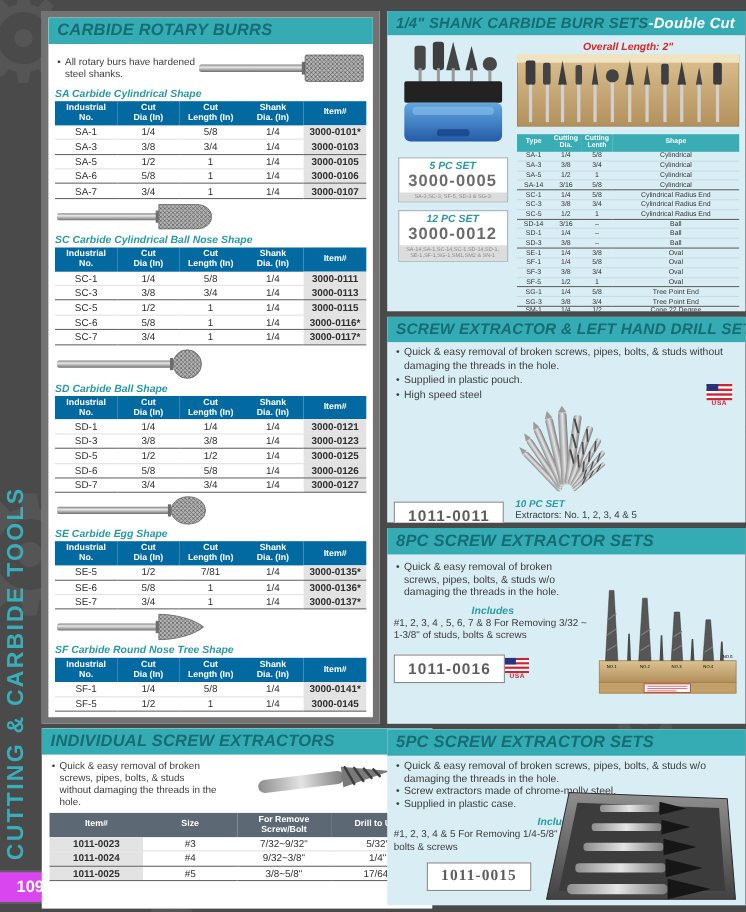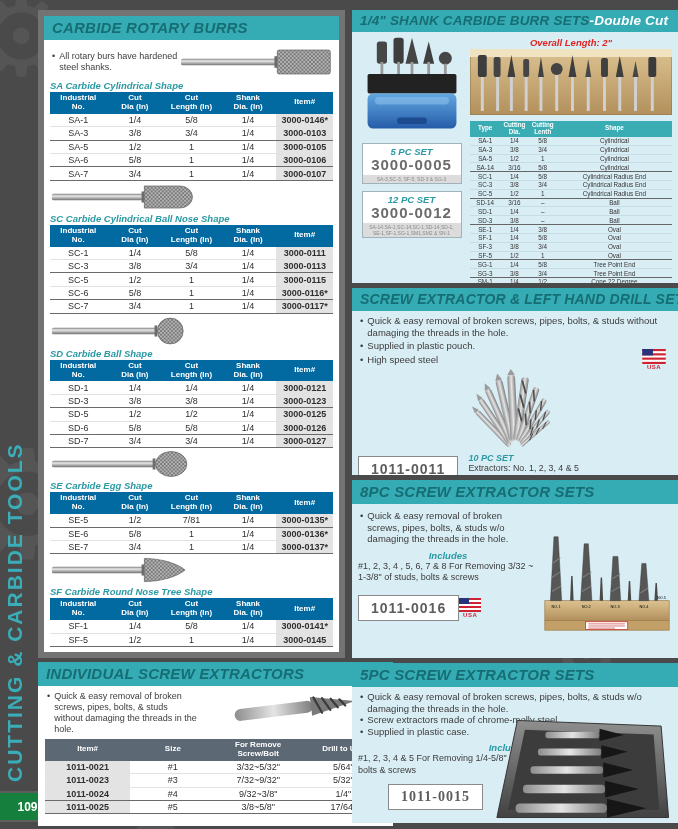--- a/index.html
+++ b/index.html
@@ -5,21 +5,21 @@
   * { margin:0; padding:0; box-sizing:border-box; }
   html,body { width:678px; height:829px; }
   body { font-family:"Liberation Sans", sans-serif; background:#4a4a4a; position:relative; overflow:hidden; }
   .sheet { position:absolute; inset:0; background:#4a4a4a; overflow:hidden; }
 
   
   .gear { position:absolute; color:rgba(190,190,190,0.10); pointer-events:none; line-height:1; }
 
   
   .side-label { position:absolute; left:3px; top:282px; height:500px; writing-mode:vertical-rl; transform:rotate(180deg); color:#3ab4be; font-size:21px; letter-spacing:2px; font-weight:bold; opacity:.95; }
-  .page-badge { position:absolute; left:0; top:791px; width:57px; height:31px; background:#15803d; border:2px solid #5e5e5e; border-left:none; border-radius:0 8px 8px 0; color:#fff; font-weight:bold; font-size:12px; display:flex; align-items:center; justify-content:center; }
+  .page-badge { position:absolute; left:0; top:791px; width:57px; height:31px; background:#d946ef; border:2px solid #5e5e5e; border-left:none; border-radius:0 8px 8px 0; color:#fff; font-weight:bold; font-size:15px; display:flex; align-items:center; justify-content:center; }
 
   .panel { position:absolute; background:#fff; overflow:hidden; }
   .sec-head { background:#35abb4; color:#176d74; font-weight:bold; font-style:italic; font-size:15px; letter-spacing:.2px; padding:3px 8px 4px; white-space:nowrap; }
   .sec-head .suffix { color:#ffffff; }
   .lightblue { background:#d9edf4; }
 
   
   #burrs-panel { left:38px; top:10px; width:307px; height:648px; border:6px solid #737373; }
   #burrs-panel .body { padding:3px 6px 0; }
   .intro-row { display:flex; align-items:center; margin:2px 0 0; }
@@ -169,21 +169,21 @@
 Dia. (In)</th>
               <th>Item#</th>
             </tr>
           </thead>
         <tbody>
             <tr>
               <td>SA-1</td>
               <td>1/4</td>
               <td>5/8</td>
               <td>1/4</td>
-              <td>3000-0146*</td>
+              <td>3000-0101*</td>
             </tr>
             <tr class="group-end">
               <td>SA-3</td>
               <td>3/8</td>
               <td>3/4</td>
               <td>1/4</td>
               <td>3000-0103</td>
             </tr>
             <tr>
               <td>SA-5</td>
@@ -456,26 +456,20 @@
         <thead>
             <tr>
               <th>Item#</th>
               <th>Size</th>
               <th>For Remove
 Screw/Bolt</th>
               <th>Drill to Use</th>
             </tr>
           </thead>
         <tbody>
-            <tr>
-              <td>1011-0021</td>
-              <td>#1</td>
-              <td>3/32~5/32"</td>
-              <td>5/64"</td>
-            </tr>
             <tr>
               <td>1011-0023</td>
               <td>#3</td>
               <td>7/32~9/32"</td>
               <td>5/32"</td>
             </tr>
             <tr class="group-end">
               <td>1011-0024</td>
               <td>#4</td>
               <td>9/32~3/8"</td>

